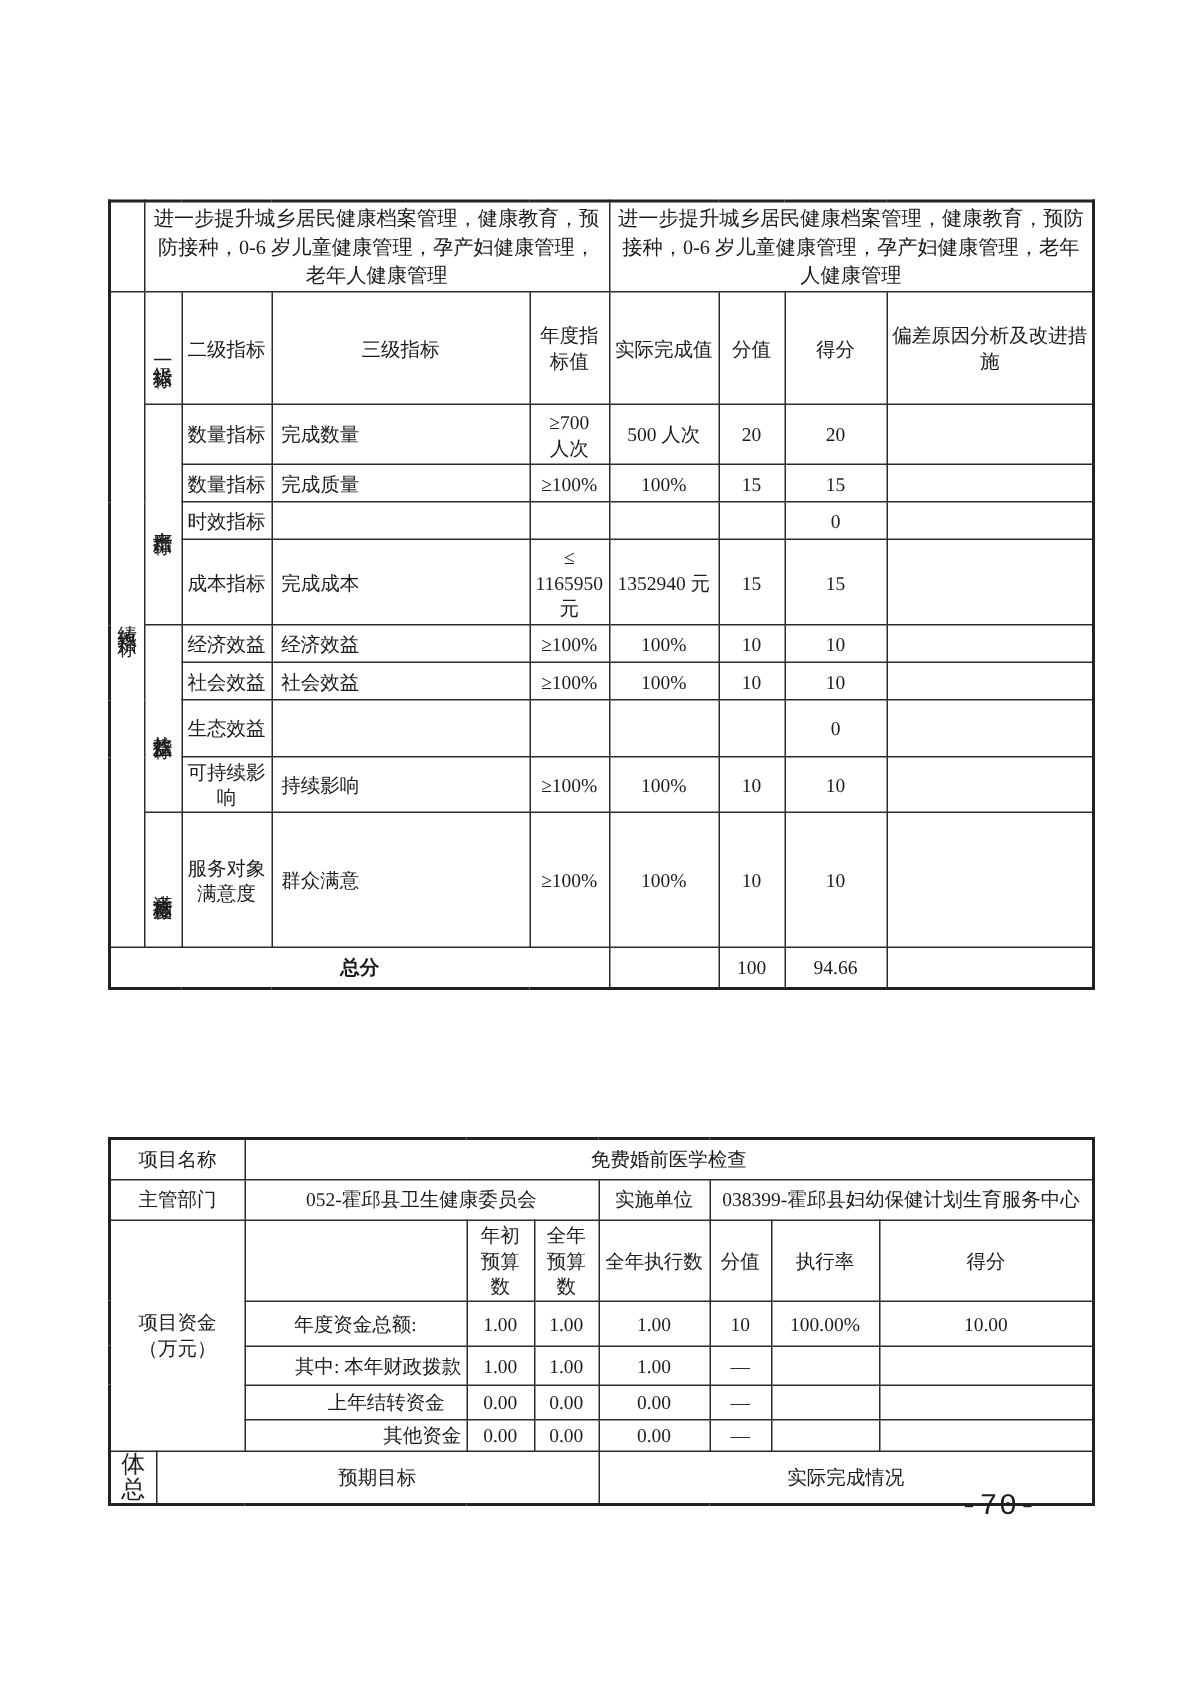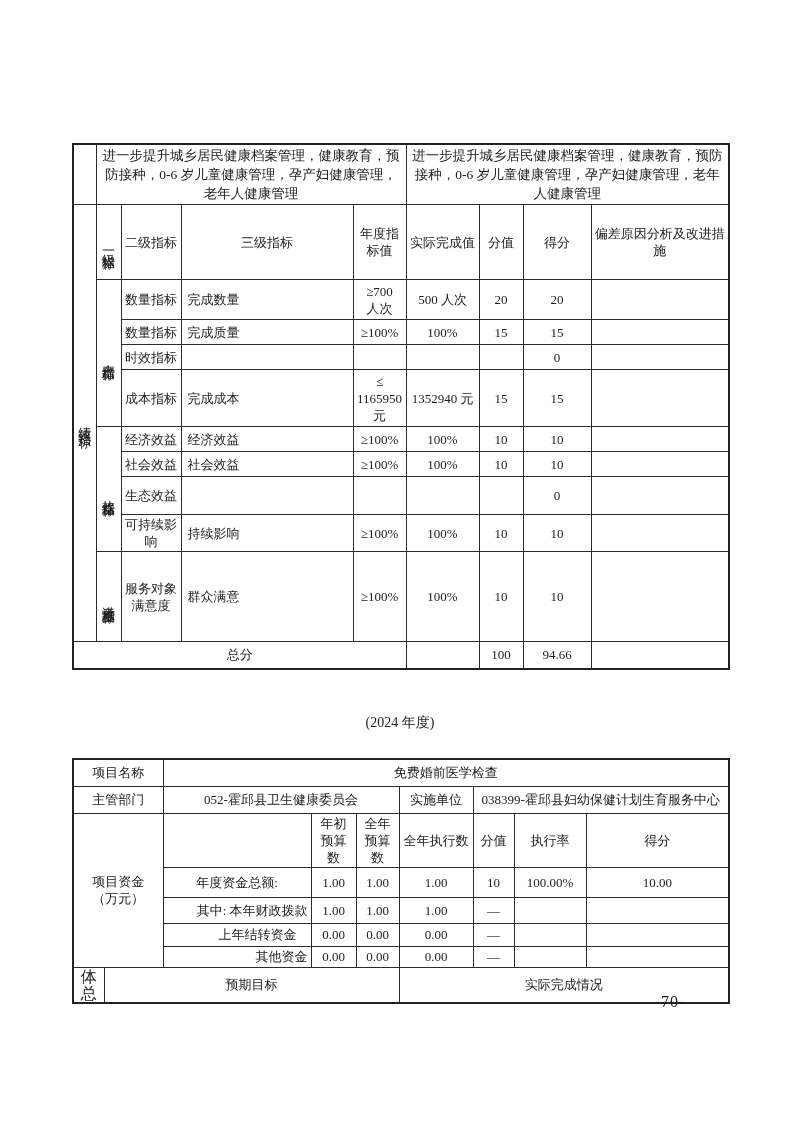--- a/index.html
+++ b/index.html
@@ -18,43 +18,43 @@
     border:1px solid #2b2b2b;
     font-size:13px;
     line-height:17px;
     text-align:center;
     vertical-align:middle;
     padding:1px 2px;
     overflow:hidden;
     word-break:break-all;
   }
   .tbl{position:absolute;left:72px;width:656px;border:2px solid #222;}
-  #table1{top:143px;}
+  #table1{top:133px;}
   #table2{top:758px;}
 
   .goal{font-size:13.5px;line-height:19px;padding:1px 5px;}
   .left{text-align:left;padding-left:6px;}
   .right{text-align:right;padding-right:3px;padding-left:20px;}
   .pre{white-space:pre-line;}
-  .bold{font-weight:normal;}
+  .bold{font-weight:bold;}
   .vert{
     writing-mode:vertical-rl;
     text-orientation:upright;
     display:inline-block;
     letter-spacing:3px;
     line-height:1;
     font-size:13px;
   }
   .subtitle{
     position:absolute;left:72px;top:714px;width:656px;
     text-align:center;font-size:14px;
   }
   .pagenum{
     position:absolute;left:640px;top:993px;width:60px;
-    text-align:center;font-size:16px;letter-spacing:1px;
+    text-align:left;font-size:20px;letter-spacing:1px;font-family:Liberation Mono, monospace;
   }
 </style>
 </head>
 <body>
 
 <div class="page">
 
   <table class="tbl" id="table1">
     <colgroup>
       <col style="width:23px">
@@ -180,21 +180,20 @@
     <tr style="height:27px">
       <td colspan="5" class="bold">总分</td>
       <td></td>
       <td>100</td>
       <td>94.66</td>
       <td></td>
     </tr>
   </tbody>
     </table>
 
-  <div class="subtitle">(2024 年度)</div>
 
   <table class="tbl" id="table2">
     <colgroup>
       <col style="width:31px">
         <col style="width:59px">
         <col style="width:148px">
       <col style="width:45px">
         <col style="width:43px">
         <col style="width:74px">
       <col style="width:41px">

